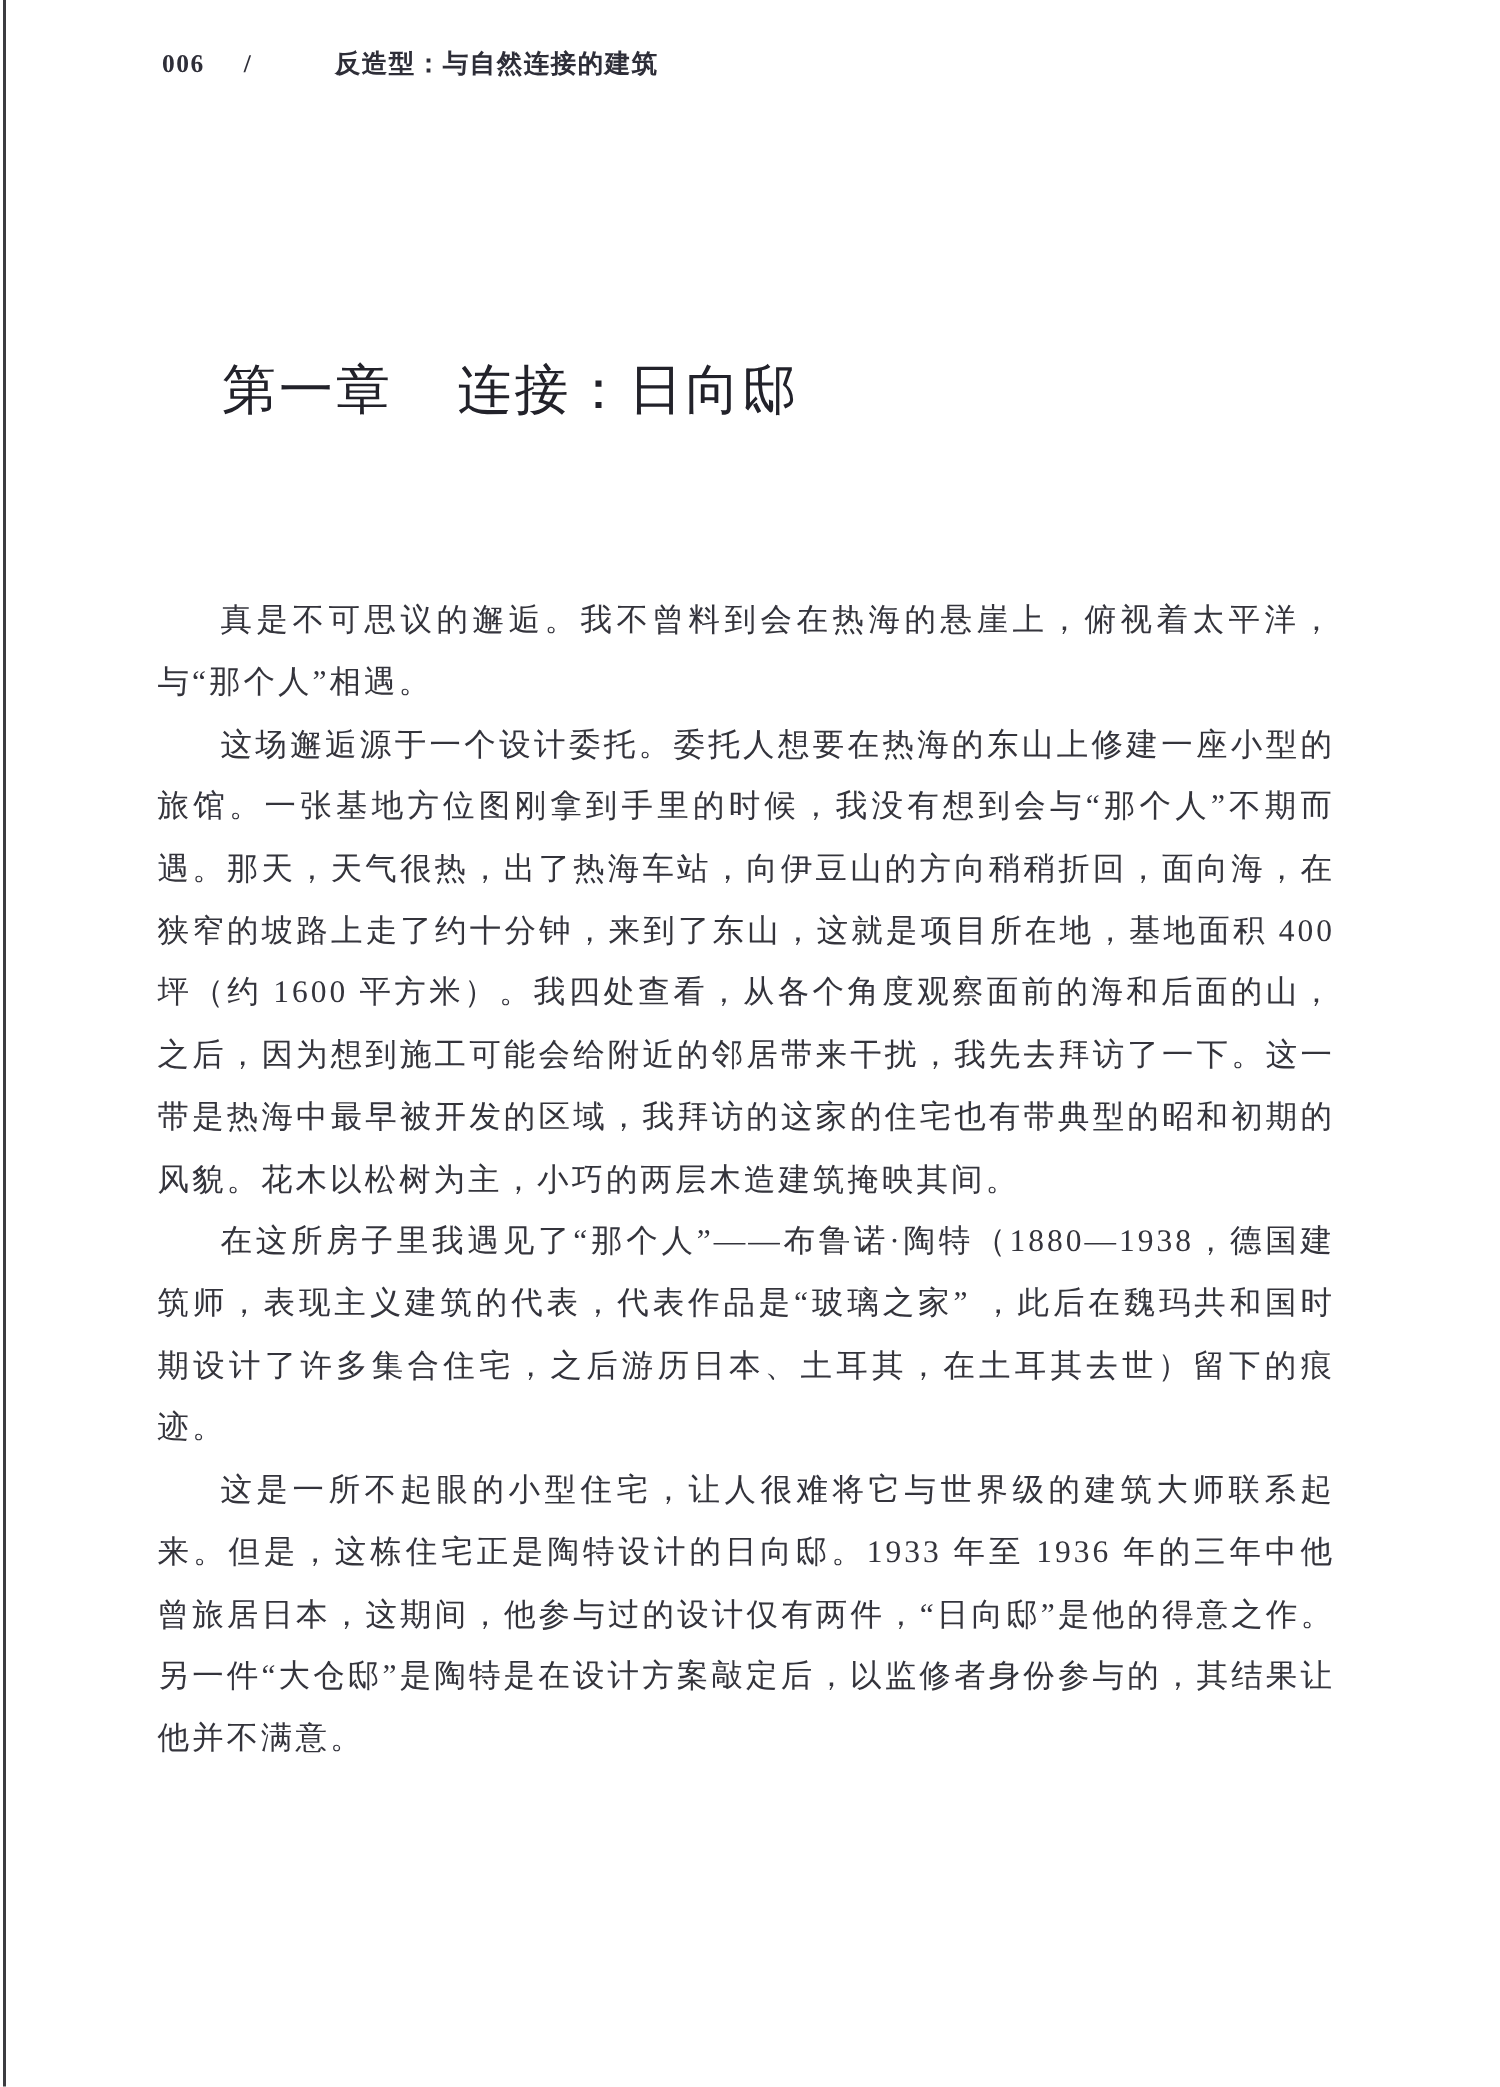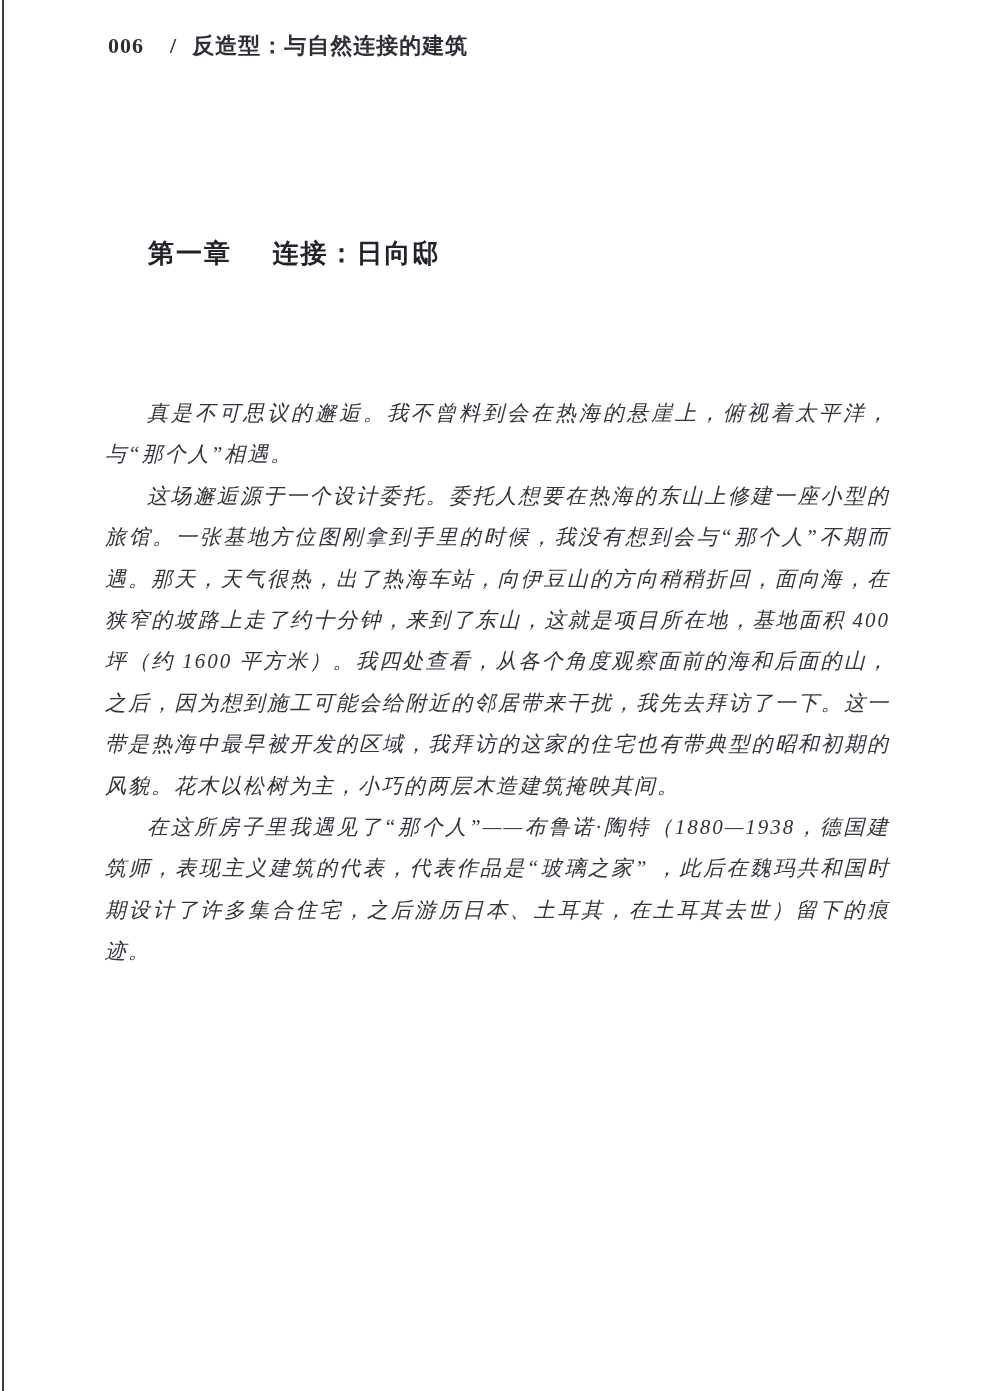--- a/index.html
+++ b/index.html
@@ -27,62 +27,62 @@
     width: 2px;
     height: 1391px;
     background: #3c3c40;
   }
   .running-header {
     position: absolute;
     top: 33px;
     left: 108px;
     display: flex;
     align-items: baseline;
-    font-size: 22px;
+    font-size: 17px;
     line-height: 1.2;
     font-weight: bold;
     color: #2e2e38;
     white-space: nowrap;
   }
   .running-header .page-num {
     letter-spacing: 1px;
   }
   .running-header .sep {
     margin: 0 16px 0 26px;
     font-weight: bold;
   }
   .running-header .running-title {
     letter-spacing: 1px;
+    margin-left: 40px;
   }
   .chapter-heading {
     position: absolute;
     top: 238px;
     left: 148px;
     margin: 0;
-    font-size: 26px;
+    font-size: 36px;
     line-height: 1.25;
-    font-weight: bold;
+    font-weight: normal;
     color: #22222a;
     letter-spacing: 2px;
     white-space: nowrap;
   }
   .chapter-heading .chapter-num {
     margin-right: 32px;
   }
   .content {
     position: absolute;
     top: 393px;
     left: 105px;
     width: 785px;
     font-size: 21px;
     line-height: 41.4px;
     letter-spacing: 2px;
     color: #34343c;
     text-align: justify;
-    font-style: italic;
   }
   .content p {
     margin: 0;
     padding: 0;
     text-indent: 2em;
   }
 </style>
 </head>
 <body>
 
@@ -98,15 +98,16 @@
 
   <h1 class="chapter-heading">
     <span class="chapter-num">第一章</span>
     <span class="chapter-title">连接：日向邸</span>
   </h1>
 
   <div class="content">
     <p>真是不可思议的邂逅。我不曾料到会在热海的悬崖上，俯视着太平洋，与“那个人”相遇。</p>
     <p>这场邂逅源于一个设计委托。委托人想要在热海的东山上修建一座小型的旅馆。一张基地方位图刚拿到手里的时候，我没有想到会与“那个人”不期而遇。那天，天气很热，出了热海车站，向伊豆山的方向稍稍折回，面向海，在狭窄的坡路上走了约十分钟，来到了东山，这就是项目所在地，基地面积 400 坪（约 1600 平方米）。我四处查看，从各个角度观察面前的海和后面的山，之后，因为想到施工可能会给附近的邻居带来干扰，我先去拜访了一下。这一带是热海中最早被开发的区域，我拜访的这家的住宅也有带典型的昭和初期的风貌。花木以松树为主，小巧的两层木造建筑掩映其间。</p>
     <p>在这所房子里我遇见了“那个人”——布鲁诺·陶特（1880—1938，德国建筑师，表现主义建筑的代表，代表作品是“玻璃之家” ，此后在魏玛共和国时期设计了许多集合住宅，之后游历日本、土耳其，在土耳其去世）留下的痕迹。</p>
+    <p>这是一所不起眼的小型住宅，让人很难将它与世界级的建筑大师联系起来。但是，这栋住宅正是陶特设计的日向邸。1933 年至 1936 年的三年中他曾旅居日本，这期间，他参与过的设计仅有两件，“日向邸”是他的得意之作。另一件“大仓邸”是陶特是在设计方案敲定后，以监修者身份参与的，其结果让他并不满意。</p>
   </div>
 
 </div>
 
 </body></html>

